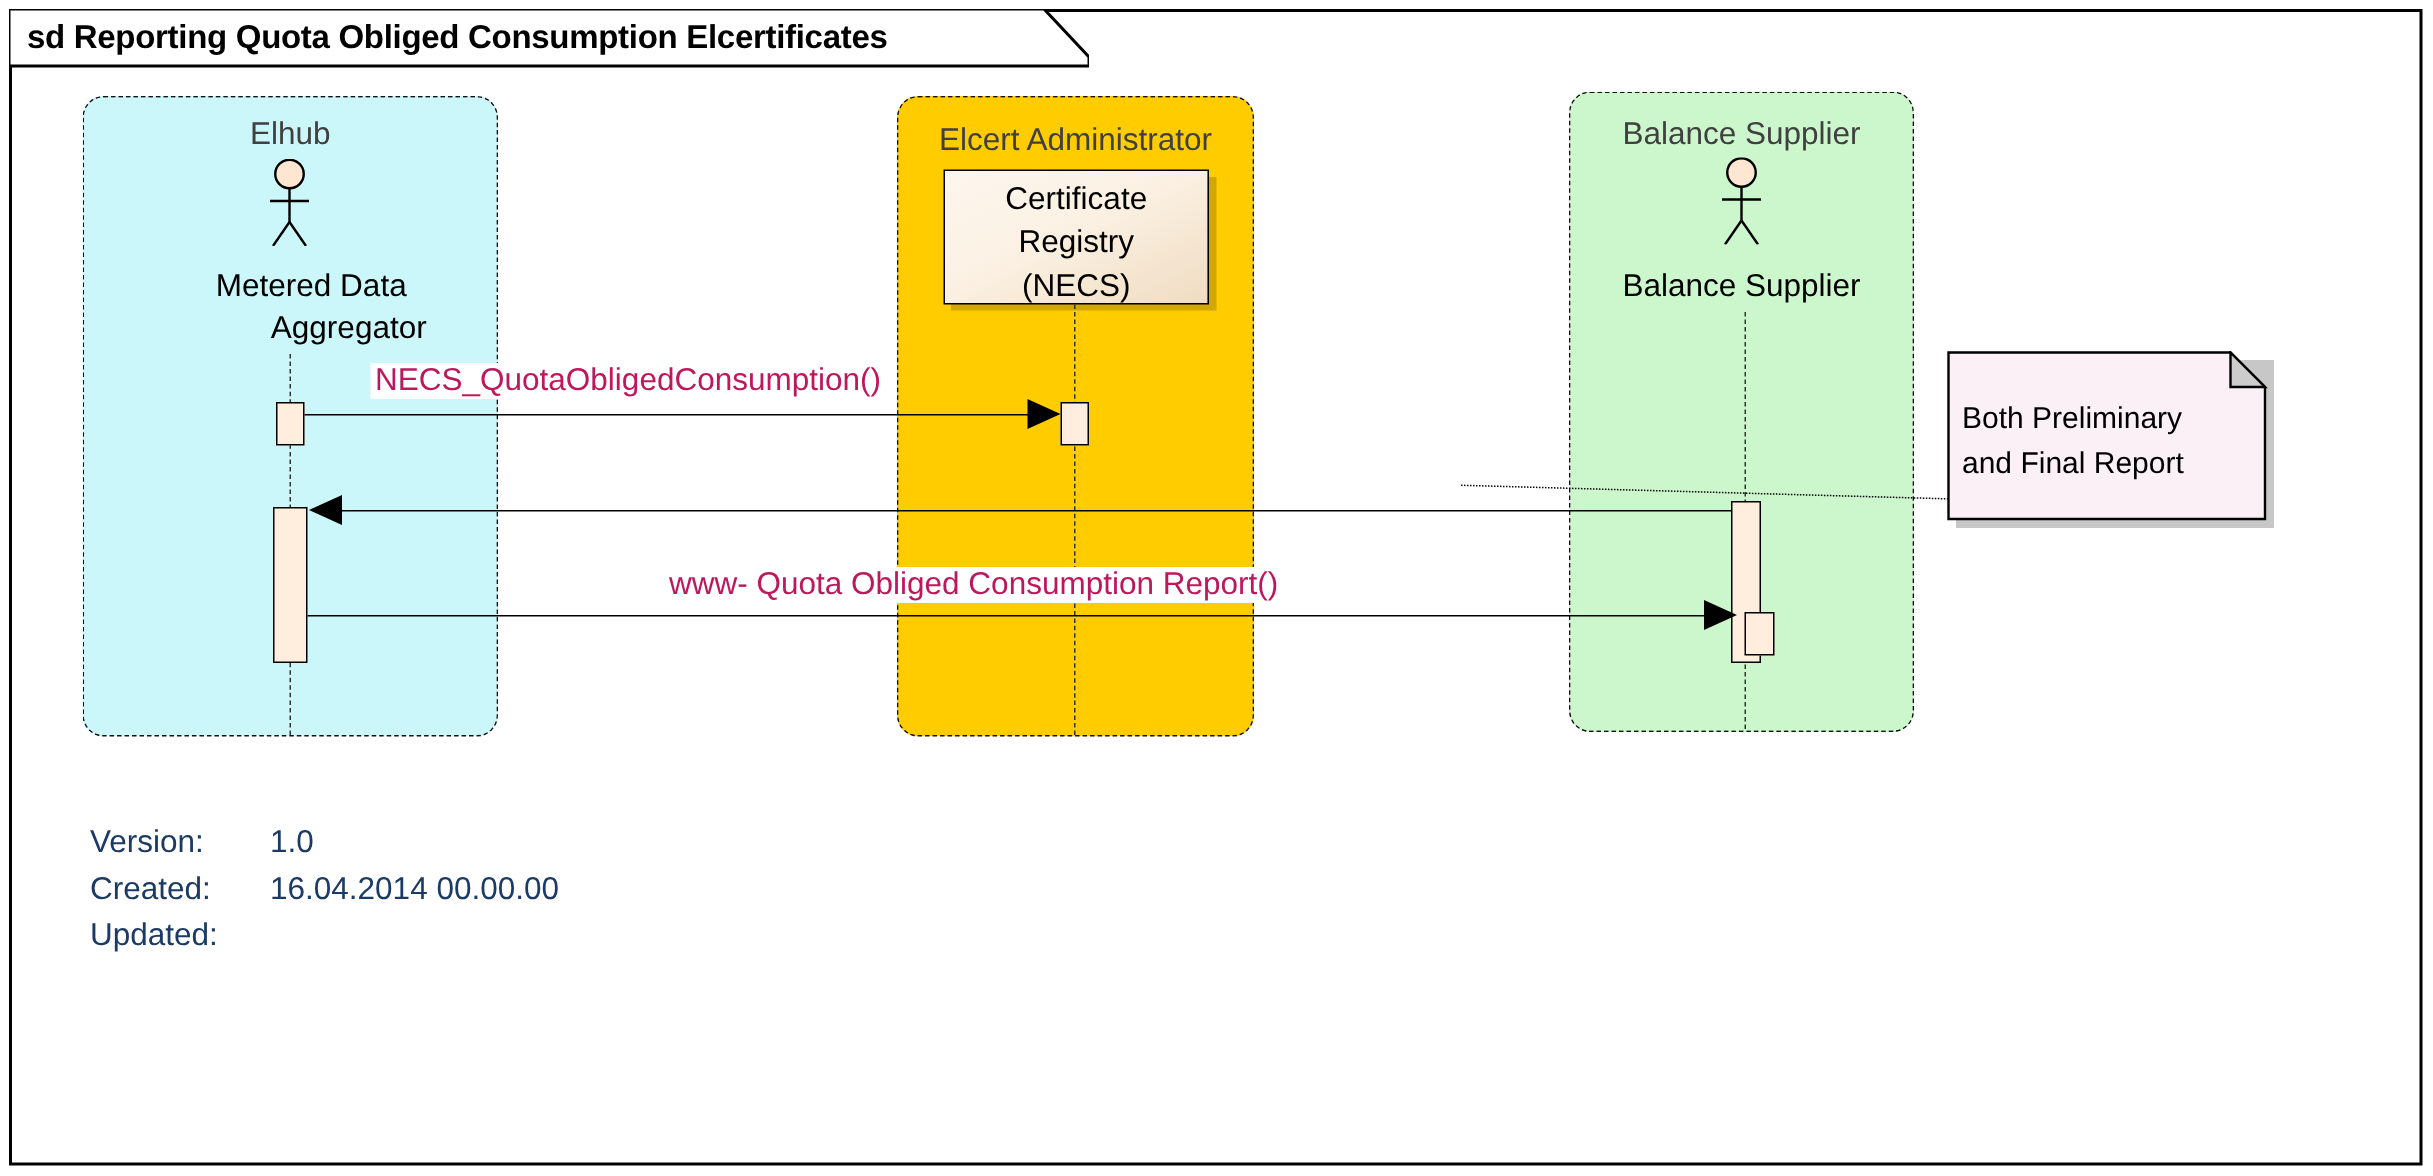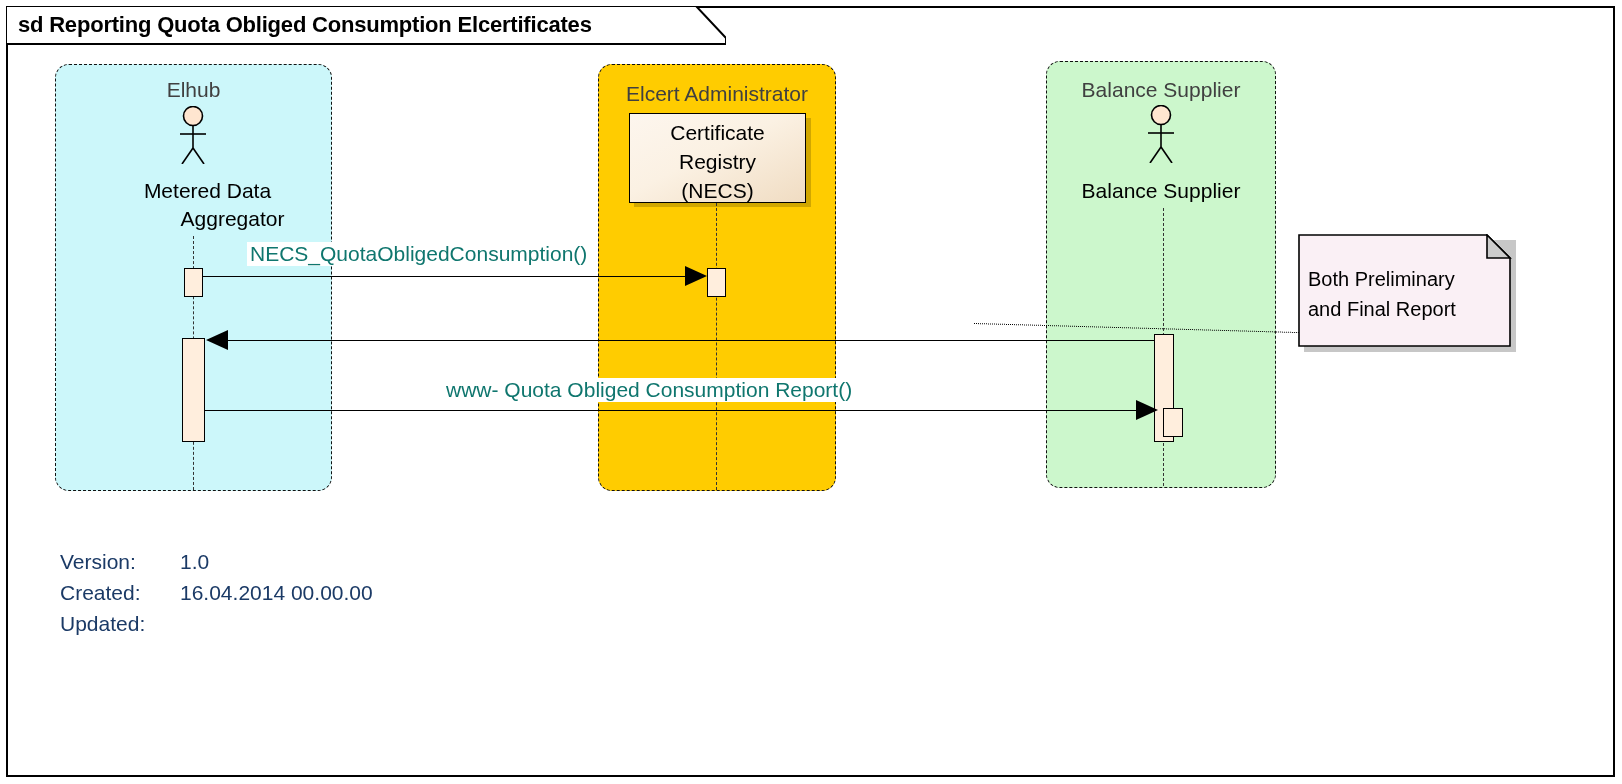--- a/index.html
+++ b/index.html
@@ -126,21 +126,21 @@
     border-left: 22px solid #000000;
   }
   .msg-arrow.left {
     border-top: 10px solid transparent;
     border-bottom: 10px solid transparent;
     border-right: 22px solid #000000;
   }
   .msg-label {
     position: absolute;
     font-size: 21px;
-    color: #0f766e;
+    color: #be185d;
     background: #ffffff;
     white-space: nowrap;
     padding: 0 3px;
     line-height: 24px;
   }
   .note-shadow {
     position: absolute;
     background: rgba(0,0,0,0.22);
   }
   .note-connector {

